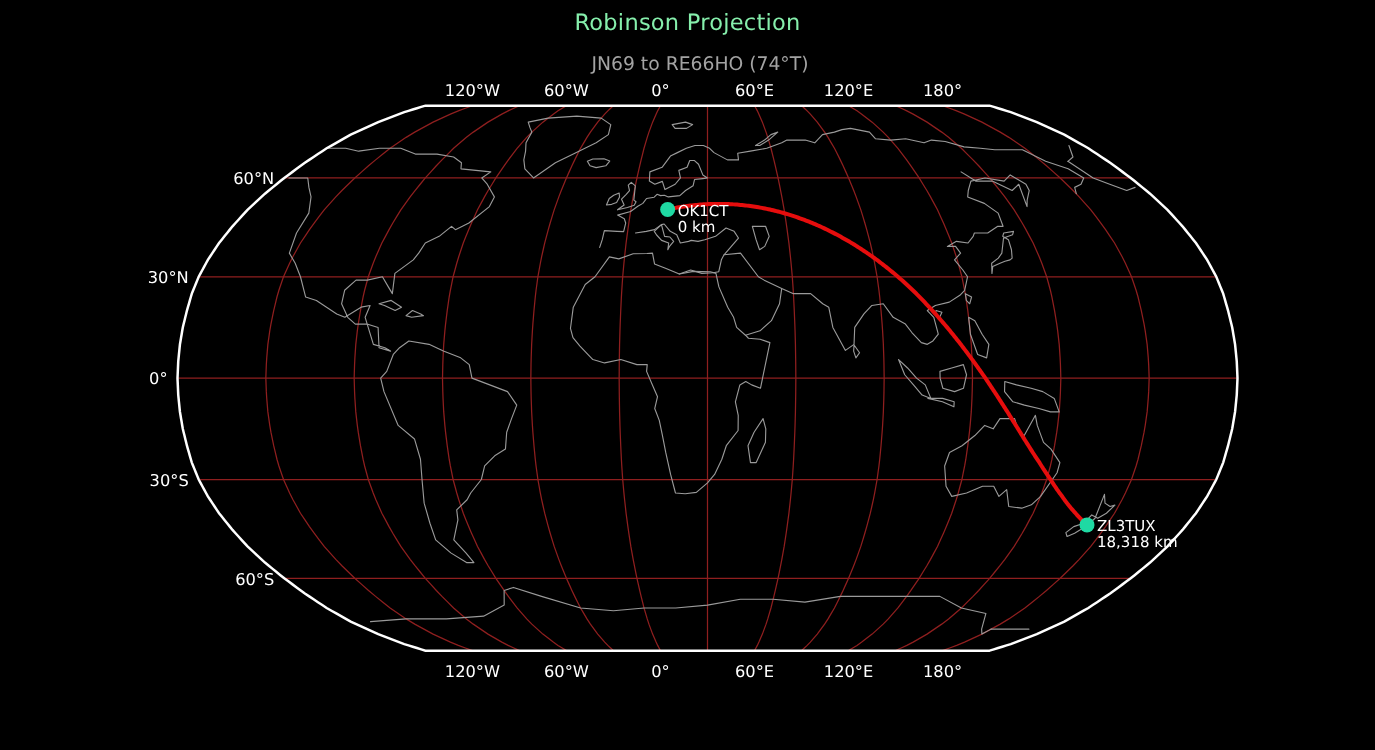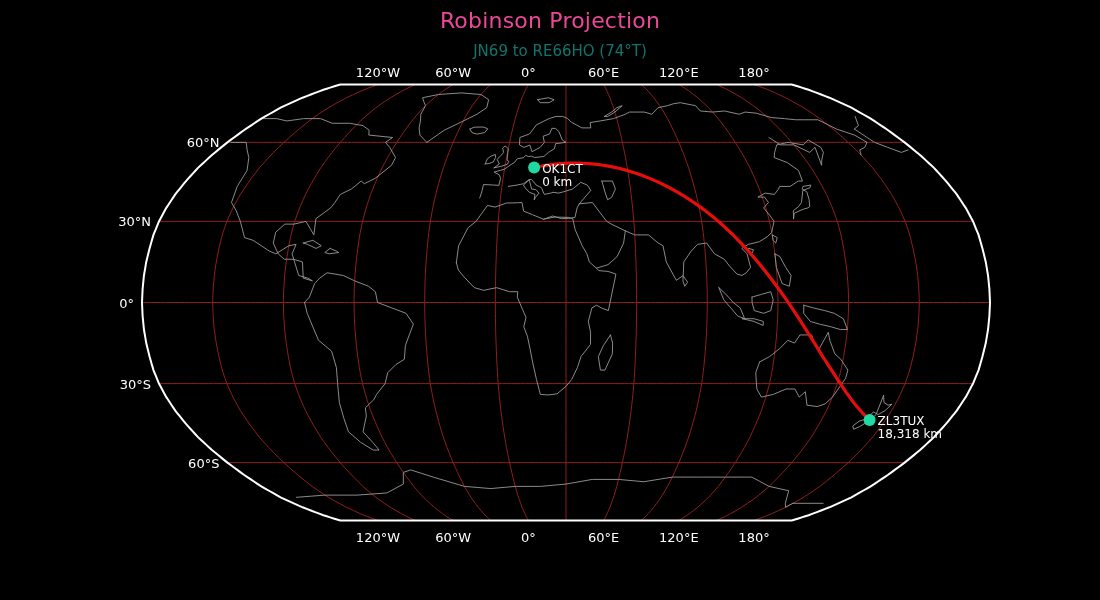--- a/index.html
+++ b/index.html
@@ -19,31 +19,31 @@
     position: relative;
     width: 1100px;
     height: 600px;
     background: #000000;
   }
   .title {
     position: absolute;
     left: 0; right: 0;
     top: 8px;
     text-align: center;
-    font-size: 22px;
+    font-size: 18px;
     letter-spacing: 0.2px;
-    color: #ec4899;
+    color: #86efac;
   }
   .subtitle {
     position: absolute;
     left: 0; right: 0;
     top: 42px;
     text-align: center;
     font-size: 15px;
-    color: #0f766e;
+    color: #a3a3a3;
     margin-left: 20px;
   }
   #mapsvg {
     position: absolute;
     left: 0;
     top: 0;
   }
   .axlabel {
     font-size: 13px;
     fill: #ffffff;

